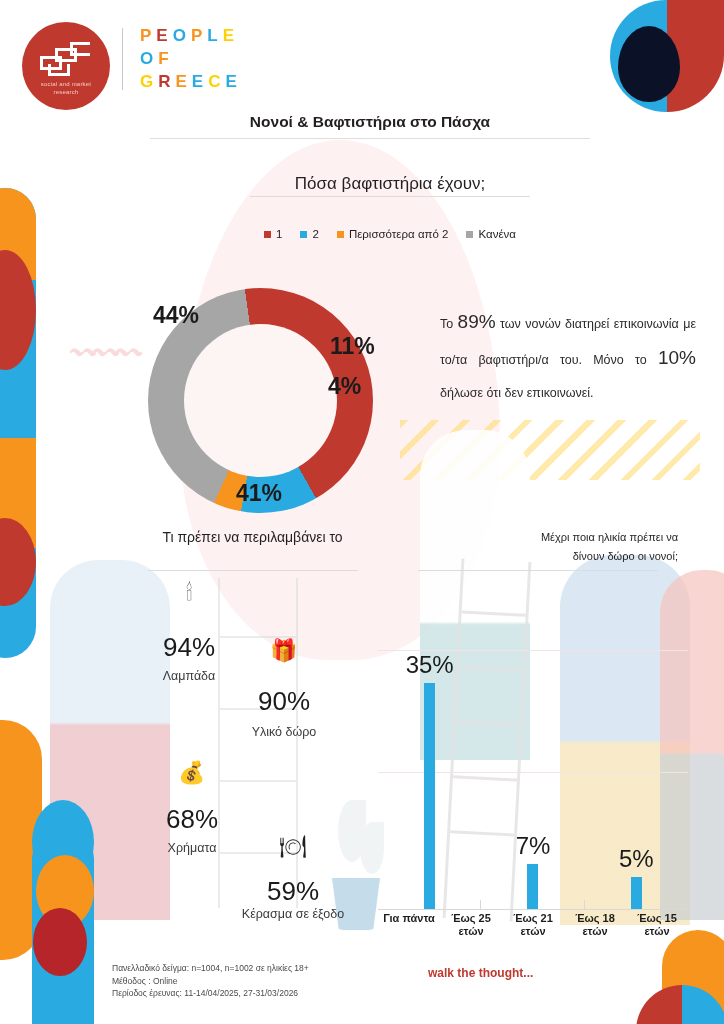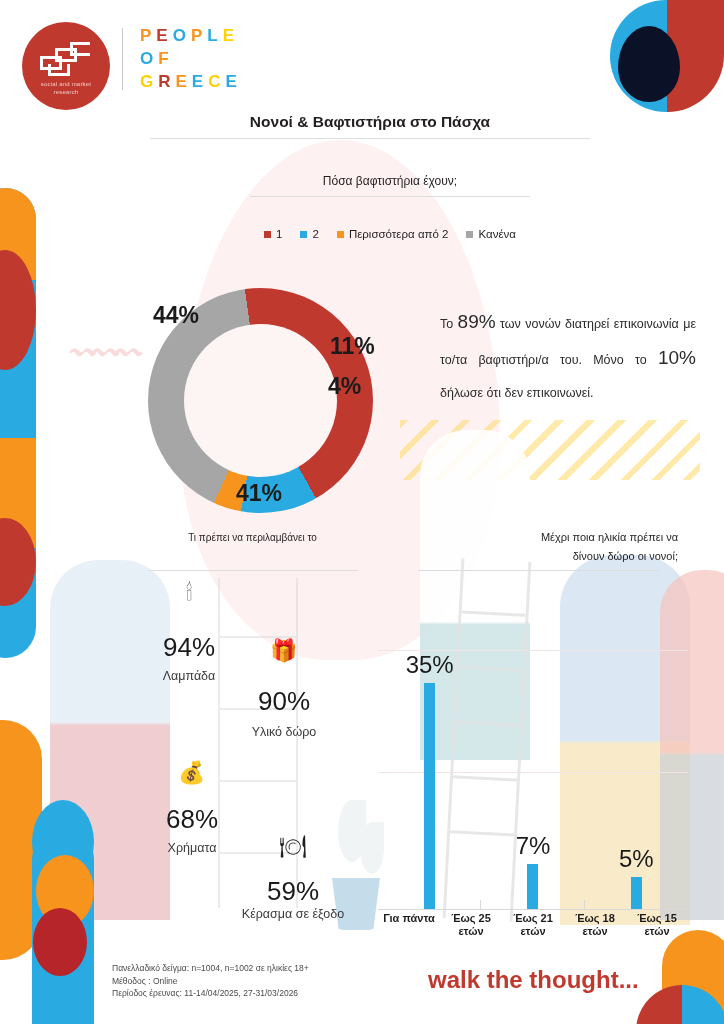--- a/index.html
+++ b/index.html
@@ -88,21 +88,21 @@
   .pog { position:absolute; left:140px; top:24px; font-weight:bold; letter-spacing:5px;
       font-size:17px; line-height:23px; }
   .pog span { display:inline-block; }
 
   .main-title { position:absolute; left:150px; top:113px; width:440px; text-align:center;
       font-size:15.5px; font-weight:bold; color:#231f20; }
   .title-rule { position:absolute; left:150px; top:138px; width:440px; height:1px; background:#dddddd; }
 
   
   .sub1 { position:absolute; left:190px; top:174px; width:400px; text-align:center;
-      font-size:12px; color:#231f20; }
+      font-size:17px; color:#231f20; }
   .sub1-rule { position:absolute; left:250px; top:196px; width:280px; height:1px; background:#dcdcdc; }
 
   .legend { position:absolute; left:190px; top:228px; width:400px; display:flex;
       justify-content:center; align-items:center; gap:18px; font-size:11.5px; }
   .legend-item { display:flex; align-items:center; gap:5px; }
   .lg-sw { width:7px; height:7px; display:inline-block; }
 
   .donut-wrap { position:absolute; left:148px; top:288px; width:225px; height:225px; }
   .donut { width:225px; height:225px; border-radius:50%; }
   .donut::after { content:""; position:absolute; left:36px; top:36px; width:153px; height:153px;
@@ -112,21 +112,21 @@
   .dl-11 { left:182px; top:45px; }
   .dl-4  { left:180px; top:85px; }
   .dl-41 { left:88px;  top:192px; }
 
   .blurb { position:absolute; left:440px; top:305px; width:256px; font-size:12.5px;
       line-height:33px; color:#2b2b2b; text-align:justify; }
   .blurb b { font-size:19px; font-weight:normal; }
 
   
   .sub2 { position:absolute; left:130px; top:528px; width:245px; text-align:center;
-      font-size:10px; line-height:19px; color:#231f20; }
+      font-size:14px; line-height:19px; color:#231f20; }
   .sub2-rule { position:absolute; left:148px; top:570px; width:210px; height:1px; background:#dcdcdc; }
 
   .ladder2 { position:absolute; left:200px; top:578px; width:110px; height:330px; opacity:.55; }
   .ladder2 .rail { position:absolute; top:0; width:2px; height:100%; background:#dcdcdc; }
   .ladder2 .rail.l { left:18px; } .ladder2 .rail.r { left:96px; }
   .ladder2 .rung { position:absolute; left:18px; width:80px; height:2px; background:#dcdcdc; }
 
   .li-item { position:absolute; }
   .li-icon { font-size:22px; line-height:22px; }
   .li-pct  { font-size:26px; color:#1b1b1b; }
@@ -150,21 +150,21 @@
       align-items:center; justify-content:flex-end; }
   .bar-col .sep { position:absolute; right:0; bottom:-1px; width:1px; height:10px; background:#d8d8d8; }
   .bar-val { position:absolute; font-size:24px; color:#1b1b1b; white-space:nowrap; }
   .bar-rect { width:11px; background:#29abe2; }
   .xlabels { position:absolute; left:0; top:292px; width:310px; display:flex; }
   .xlab { flex:1; text-align:center; font-size:11px; font-weight:bold; line-height:13px; color:#1b1b1b; }
 
   
   .footer { position:absolute; left:112px; top:962px; font-size:8.5px; line-height:12.5px;
       color:#4a4a4a; }
-  .tagline { position:absolute; left:428px; top:966px; font-size:24px; font-weight:bold;
+  .tagline { position:absolute; left:428px; top:966px; font-size:12px; font-weight:bold;
       color:#c0392f; }
 </style>
 </head>
 <body>
 
 <div class="bg-layer">
   <div class="egg-bg"></div>
   <div class="www">〰〰〰</div>
   <div class="zig"></div>
   <div class="p-lady"></div>

